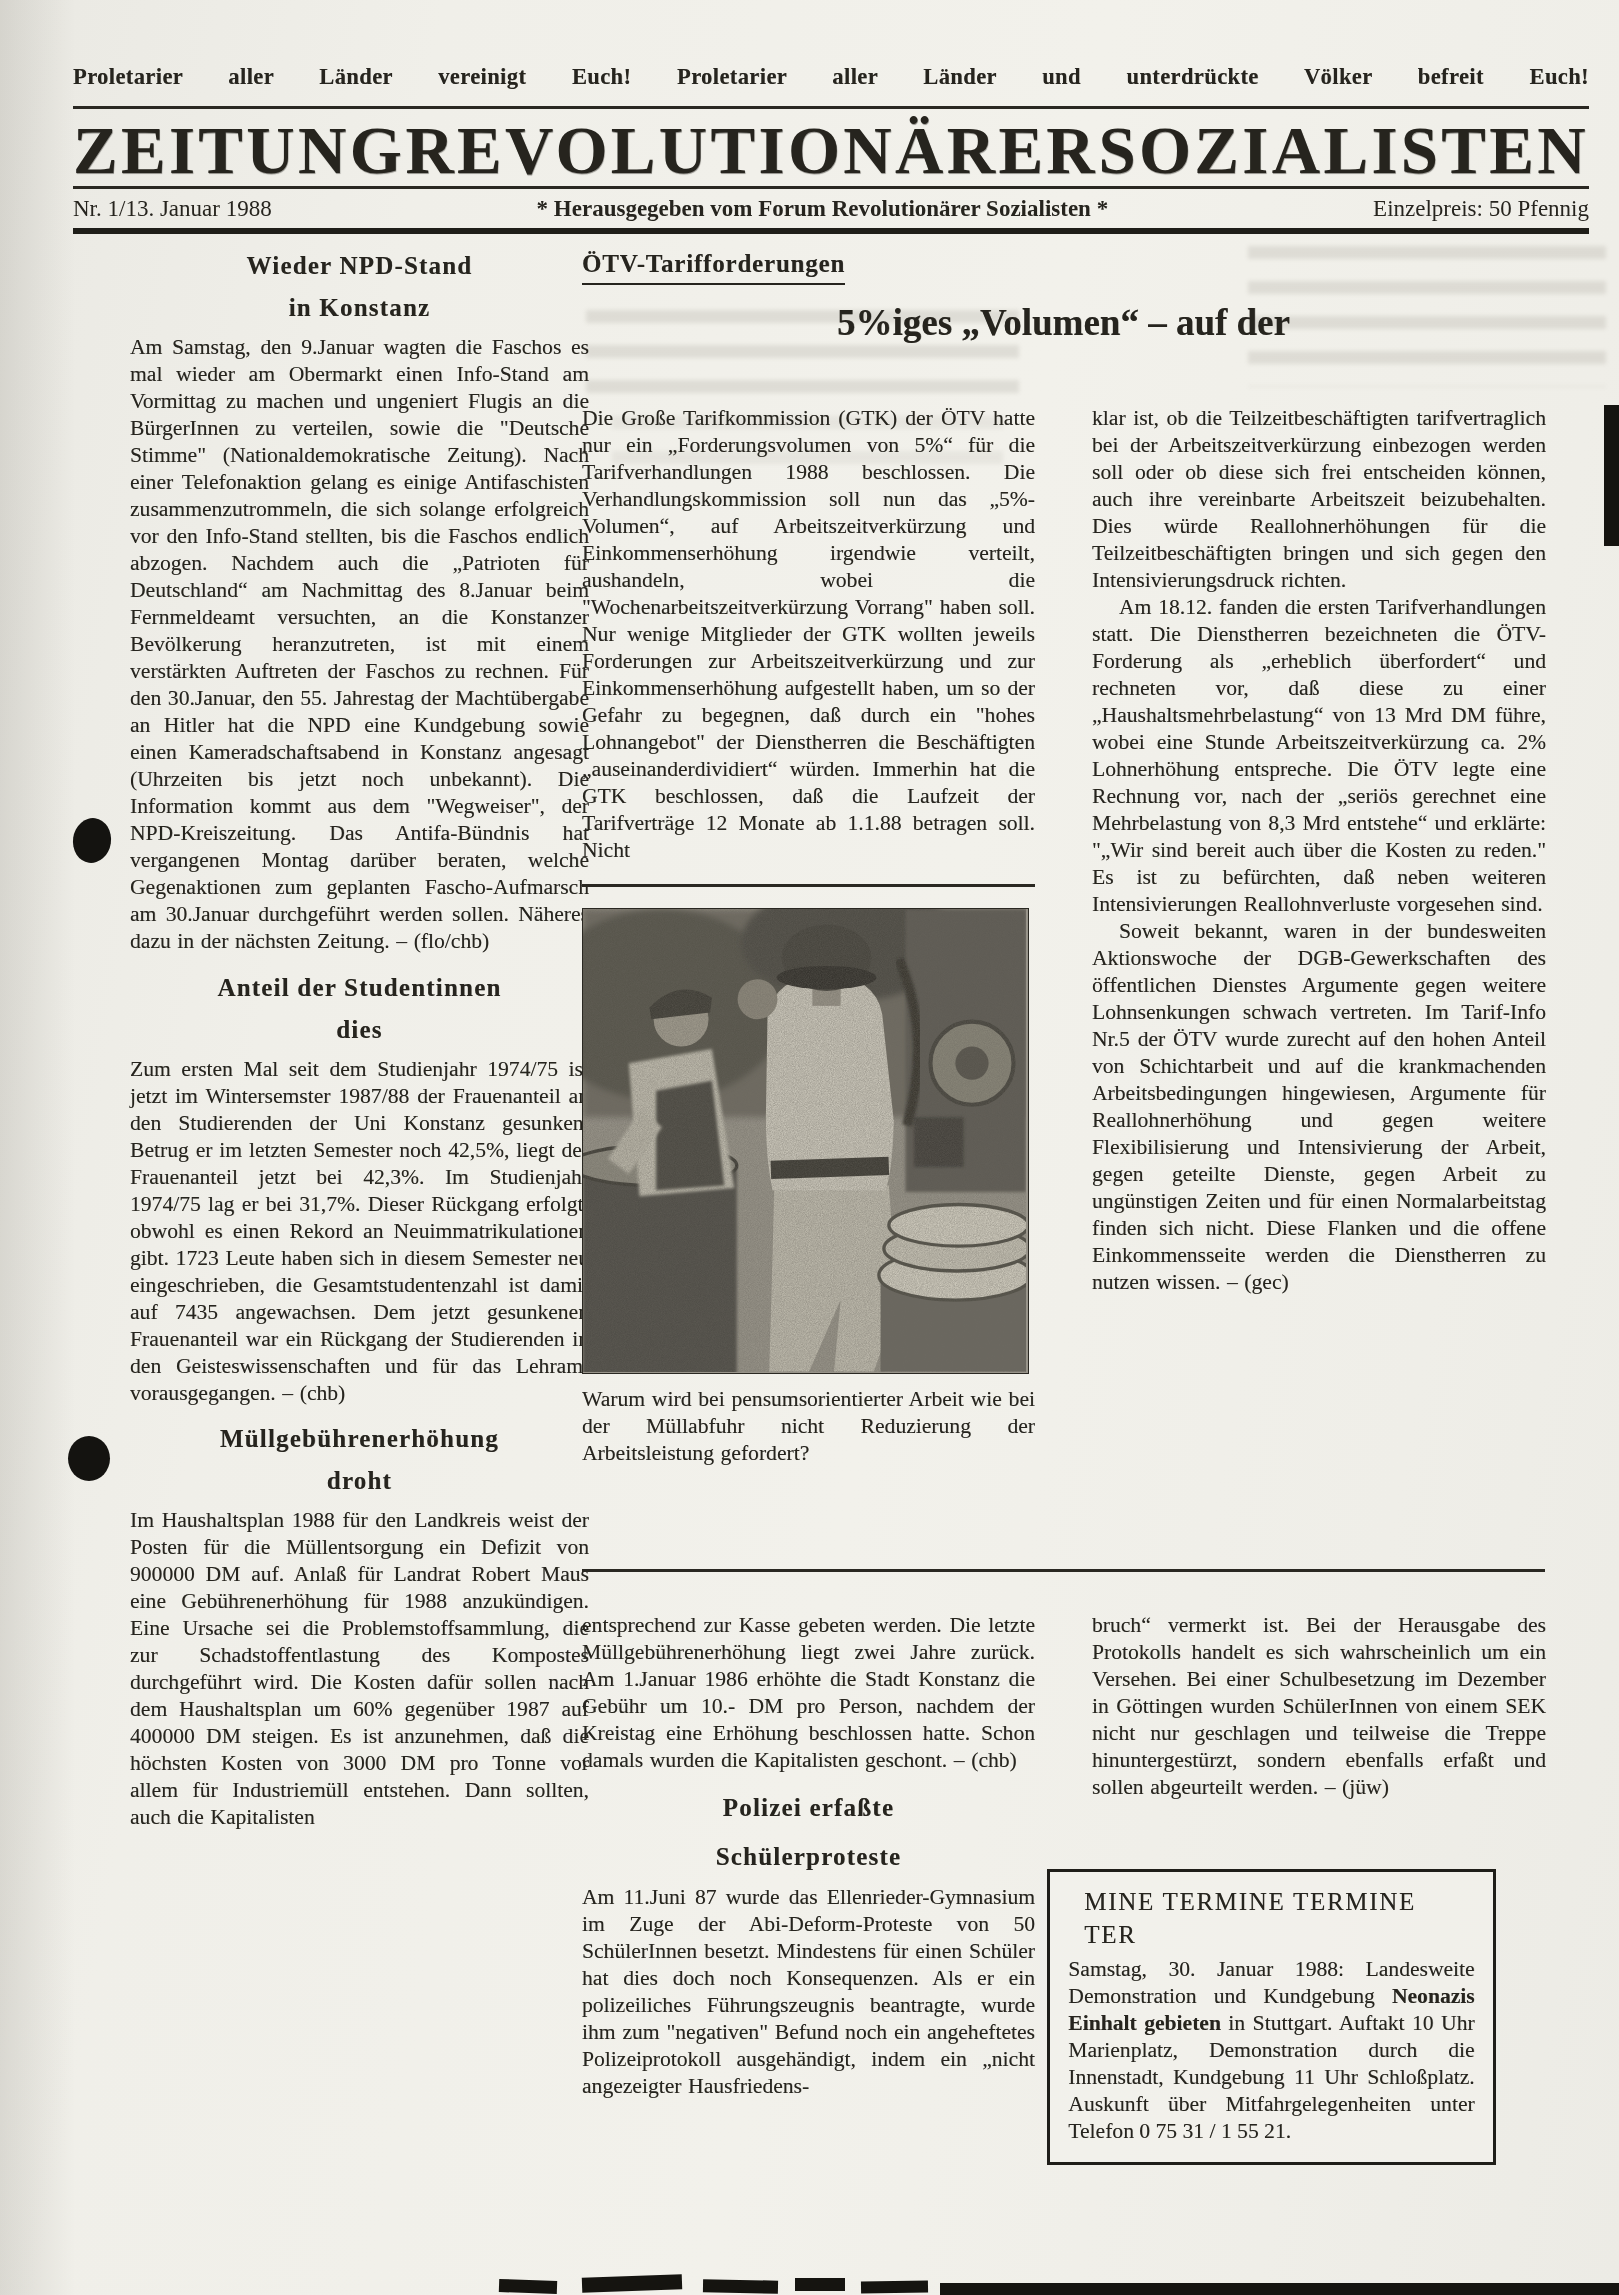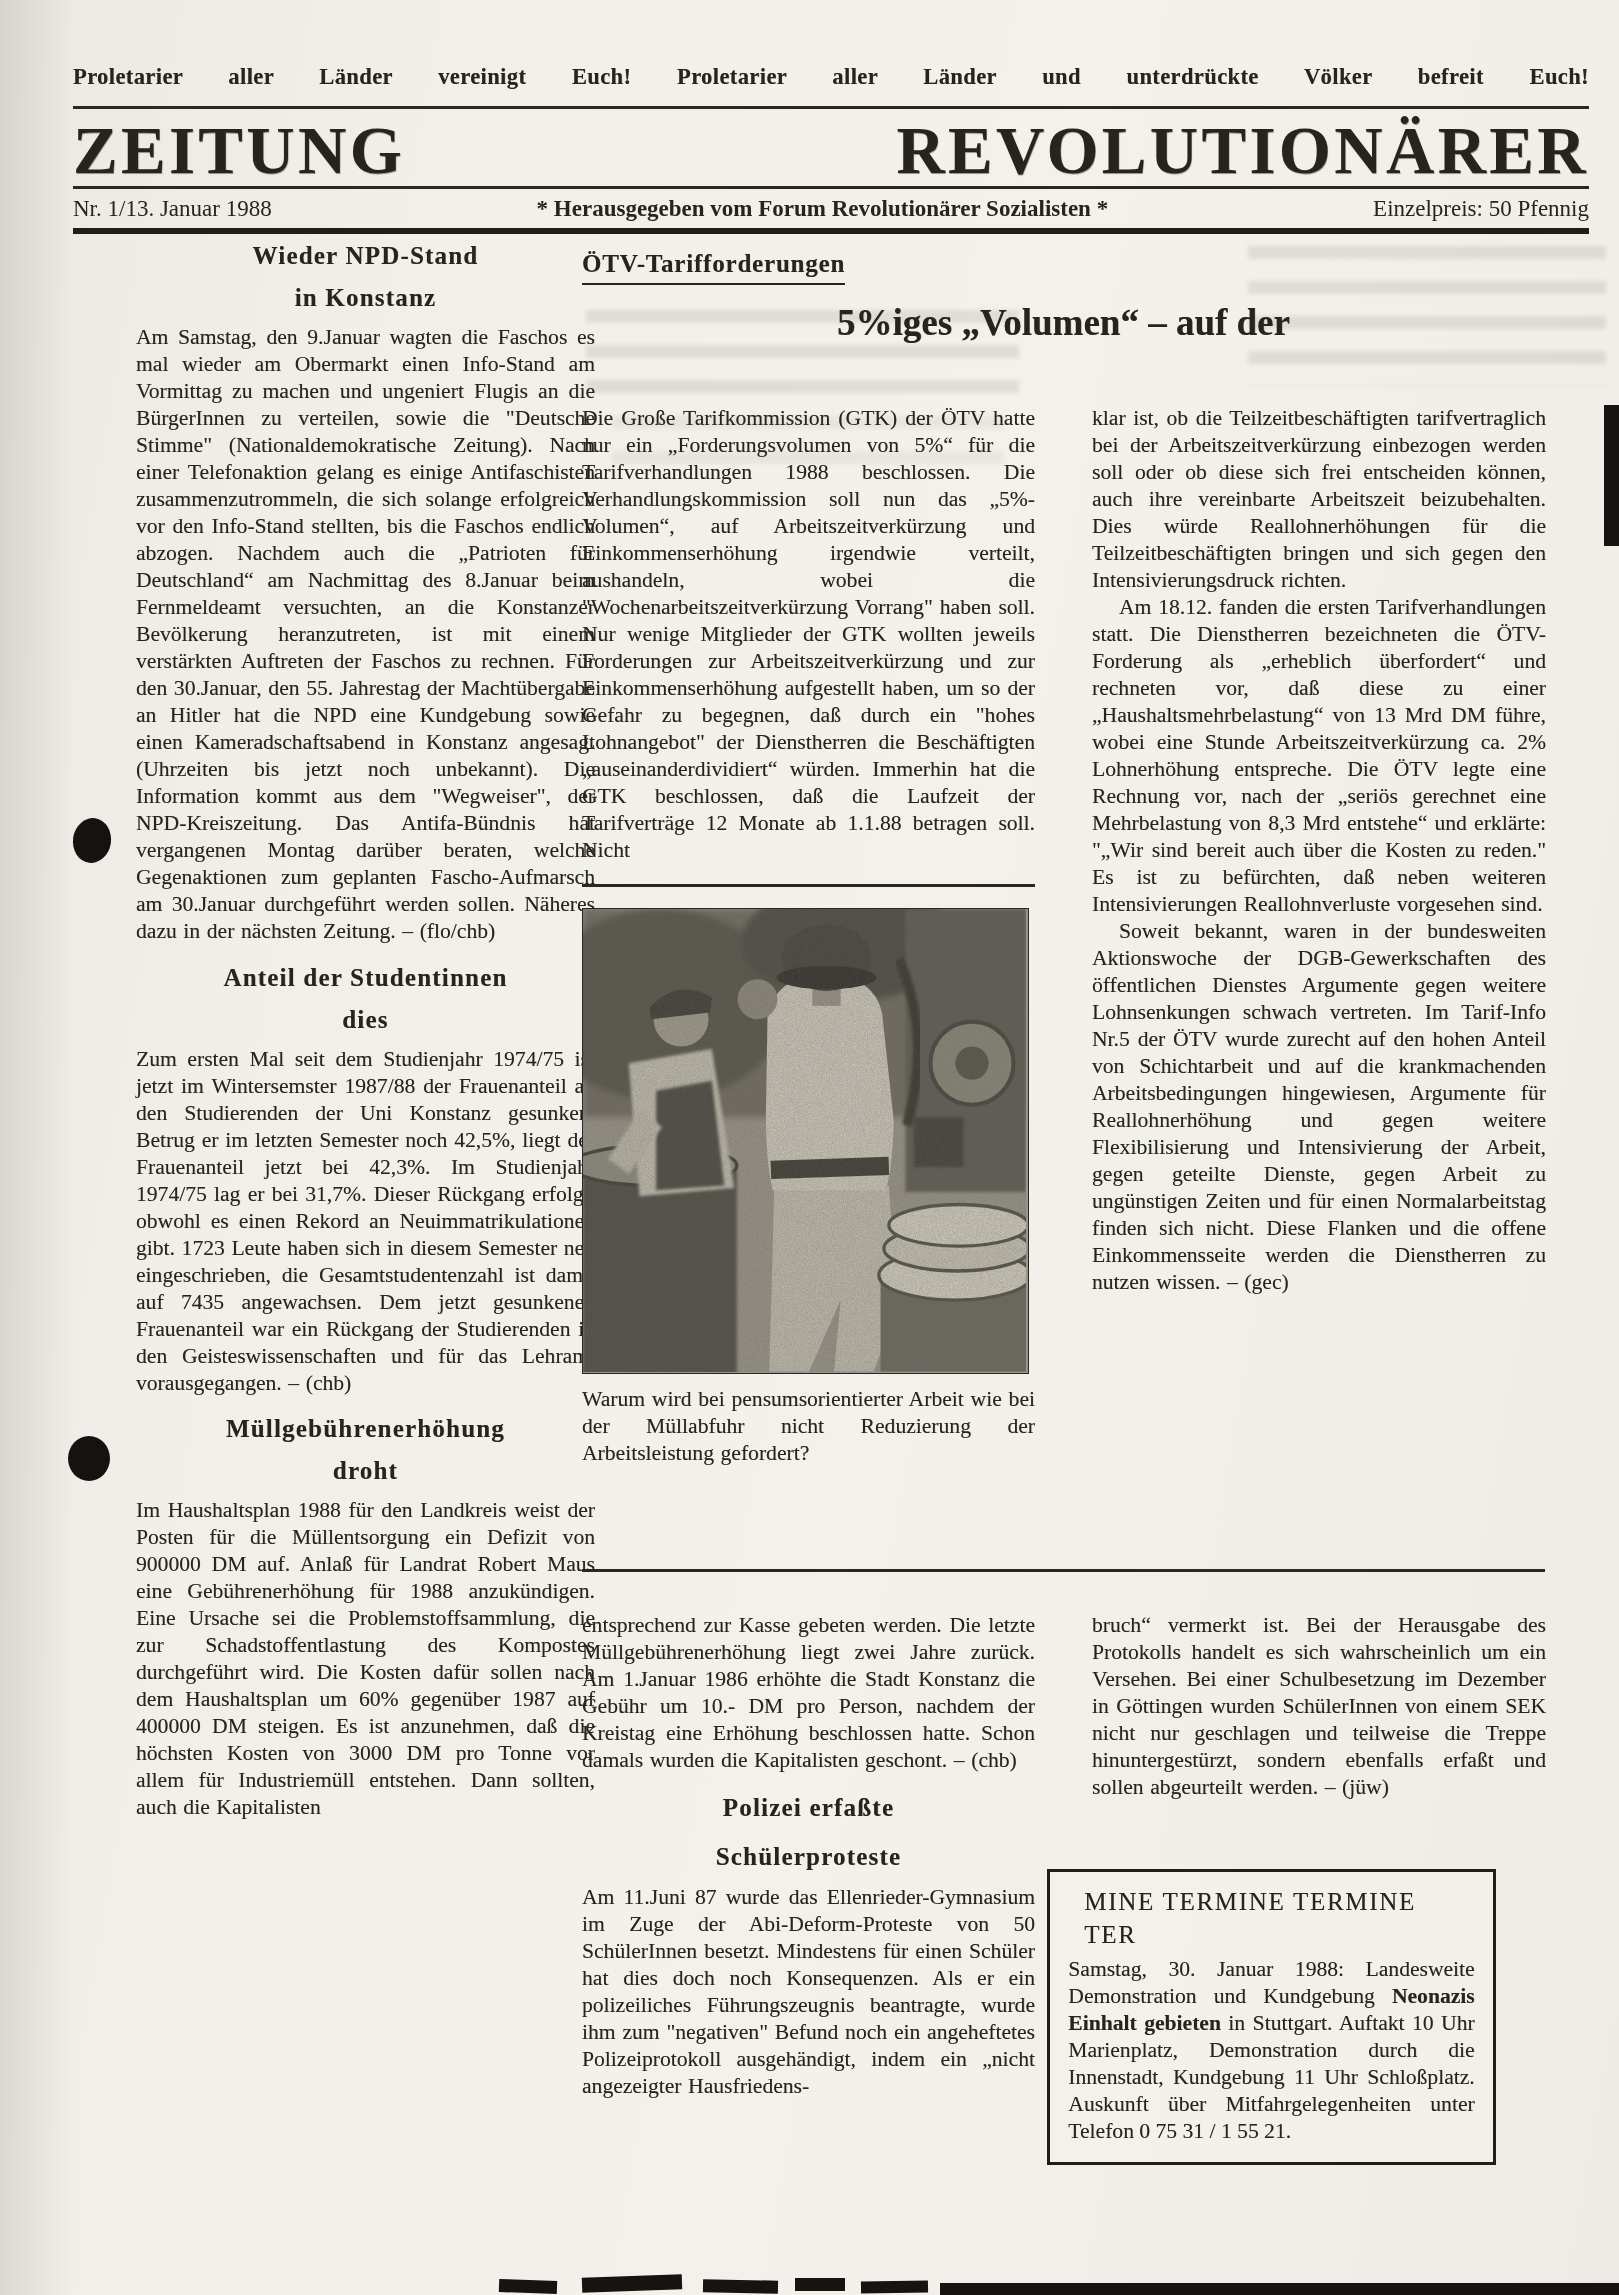--- a/index.html
+++ b/index.html
@@ -29,21 +29,21 @@
   .issue-line .pub{font-weight:bold;}
   .body-text{
     font-size:21.6px;line-height:27px;text-align:justify;margin:0;
     word-spacing:1.2px;text-shadow:0.3px 0.3px 0.4px rgba(38,36,30,.35);
   }
   .art-head{
     font-size:25px;line-height:32px;font-weight:bold;text-align:center;
     letter-spacing:1.2px;margin:0;
     text-shadow:0.3px 0.3px 0.4px rgba(38,36,30,.4);
   }
-  .col-left{position:absolute;left:130px;top:240px;width:459px;margin-left:6px;}
+  .col-left{position:absolute;left:130px;top:250px;width:459px;}
   .col-left .art-head{margin-bottom:10px;}
   .col-left .body-text{margin-bottom:16.6px;}
   .kicker{
     position:absolute;left:582px;top:250px;
     font-size:25px;font-weight:bold;letter-spacing:0.8px;
     border-bottom:2.5px solid #26241e;padding-bottom:5px;
     text-shadow:0.3px 0.3px 0.4px rgba(38,36,30,.4);
   }
   .headline{
     position:absolute;left:582px;width:963px;top:300px;
@@ -93,20 +93,21 @@
   <div class="ghost" style="left:1248px;top:246px;width:358px;height:141px;"></div>
   <div class="ghost" style="left:586px;top:310px;width:433px;height:83px;"></div>
   <div class="ghost" style="left:612px;top:416px;width:391px;height:50px;opacity:.08;"></div>
 
   <div class="motto">Proletarier aller Länder vereinigt Euch! Proletarier aller Länder und unterdrückte Völker befreit Euch!</div>
   <div class="rule" style="left:73px;width:1516px;top:106px;height:2.5px;"></div>
 
   <div class="masthead">
     <span>ZEITUNG</span>
     <span>REVOLUTIONÄRER</span>
+    <span>SOZIALISTEN</span>
   </div>
   <div class="rule" style="left:73px;width:1516px;top:186px;height:2.5px;"></div>
 
   <div class="issue-line">
     <span>Nr. 1/13. Januar 1988</span>
     <span class="pub">* Herausgegeben vom Forum Revolutionärer Sozialisten *</span>
     <span>Einzelpreis: 50 Pfennig</span>
   </div>
   <div class="rule" style="left:73px;width:1516px;top:228px;height:5.8px;background:#1f1e19;"></div>
 

